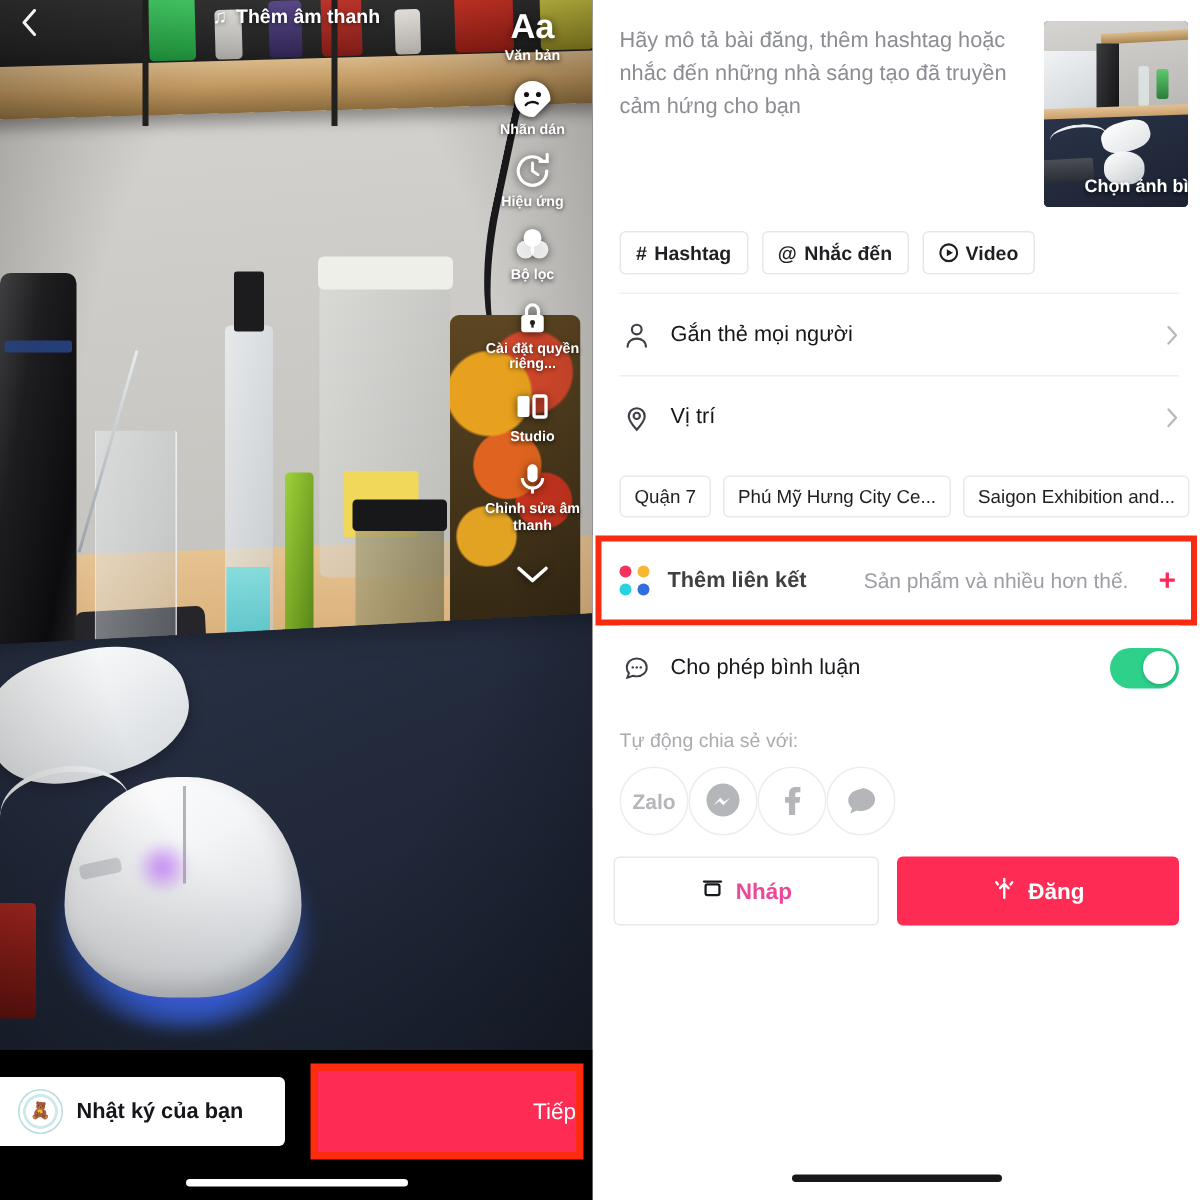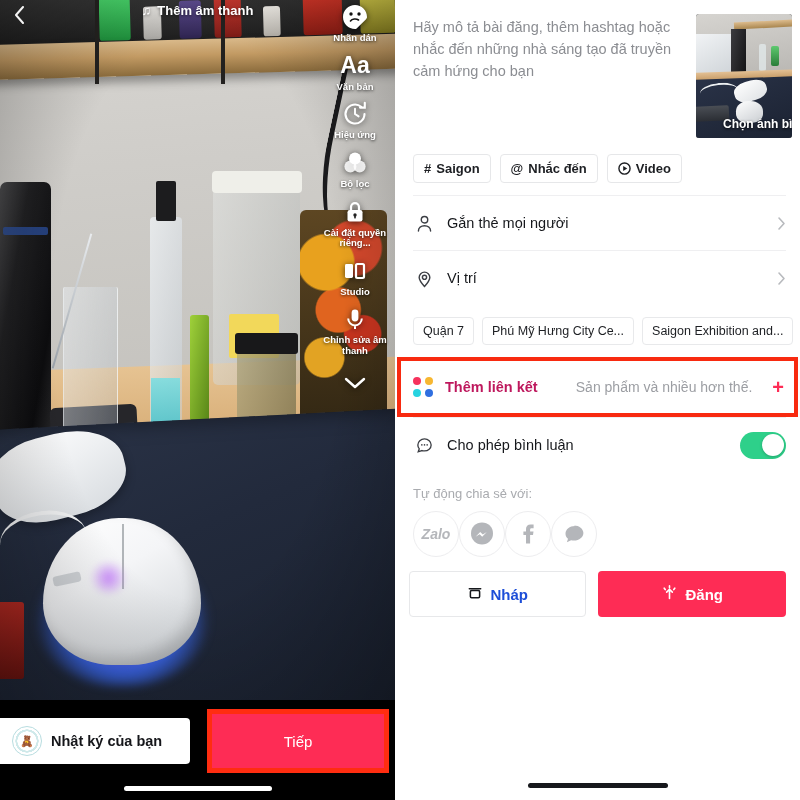--- a/index.html
+++ b/index.html
@@ -248,21 +248,21 @@
   }
   .diary-avatar span { font-size: 11px; line-height: 1; }
   .diary-label { font-size: 14.5px; font-weight: bold; color: #15161a; }
   .next-wrap {
     position: absolute; right: 6px; top: 9px; width: 182px; height: 64px;
     background: #000; border: 5px solid #ff2d10; padding: 0;
     display: flex; align-items: center; justify-content: center;
   }
   .next-btn {
     width: 100%; height: 100%; background: #fe2c55; color: #fff;
-    display: flex; align-items: center; justify-content: center;
+    display: flex; align-items: center; justify-content: flex-end;
     font-size: 15px; cursor: pointer;
   }
   .home-indicator {
     position: absolute; left: 50%; bottom: 9px; transform: translateX(-50%);
     width: 148px; height: 5px; border-radius: 3px; background: #fff;
   }
 
   
   .right-panel {
     position: relative; width: 405px; height: 800px; background: #fff;
@@ -339,36 +339,36 @@
     margin: 2px 2px 0 2px; border: 4px solid #f82a10; background: #fff;
   }
   .link-row {
     display: flex; align-items: center; gap: 12px; height: 52px; padding: 0 10px 0 12px; cursor: pointer;
   }
   .dots-ico {
     width: 20px; height: 20px; flex: 0 0 20px;
     display: grid; grid-template-columns: 1fr 1fr; grid-gap: 3px;
   }
   .dots-ico i { display: block; width: 8px; height: 8px; border-radius: 50%; }
-  .link-label { font-size: 14.5px; font-weight: bold; color: #be185d; }
+  .link-label { font-size: 14.5px; font-weight: bold; color: #404040; }
   .link-sub { flex: 1; text-align: right; font-size: 14px; color: #9c9ea3; }
   .link-plus { font-size: 20px; color: #fe2c55; line-height: 1; margin-left: 8px; font-weight: bold; }
 
   .toggle {
     width: 46px; height: 27px; border-radius: 14px; background: #2ed08a;
     position: relative; cursor: pointer; flex: 0 0 46px;
   }
   .toggle::after {
     content: ""; position: absolute; right: 2.5px; top: 2.5px;
     width: 22px; height: 22px; border-radius: 50%; background: #fff;
     box-shadow: 0 1px 3px rgba(0,0,0,.22);
   }
 
   .share-title { padding: 14px 0 0 18px; font-size: 13px; color: #a9abaf; }
-  .share-row { display: flex; gap: 0; padding: 10px 0 0 18px; font-style: italic; }
+  .share-row { display: flex; gap: 0; padding: 10px 0 0 18px; }
   .share-circle {
     width: 46px; height: 46px; border-radius: 50%; border: 1px solid #ededef;
     display: flex; align-items: center; justify-content: center; cursor: pointer;
     color: #b4b6ba; background: #fff;
   }
   .share-circle.zalo-txt { font-size: 14px; font-weight: bold; color: #b4b6ba; }
 
   .consent-row {
     display: flex; align-items: center; gap: 9px; padding: 18px 14px 0 18px;
   }
@@ -377,21 +377,21 @@
     display: flex; align-items: center; justify-content: center; flex: 0 0 19px;
     cursor: pointer;
   }
   .consent-text { font-size: 13.5px; color: #9a9ca1; }
   .consent-text b { color: #16181c; }
 
   .action-row { display: flex; gap: 12px; padding: 14px 14px 0 14px; }
   .btn-draft {
     flex: 1; height: 46px; border: 1px solid #e7e8ea; border-radius: 4px;
     background: #fff; display: flex; align-items: center; justify-content: center;
-    gap: 8px; font-size: 15px; font-weight: bold; color: #1d4ed8; cursor: pointer;
+    gap: 8px; font-size: 15px; font-weight: bold; color: #ec4899; cursor: pointer;
   }
   .btn-post {
     flex: 1.08; height: 46px; border-radius: 4px; background: #fe2c55;
     display: flex; align-items: center; justify-content: center; gap: 8px;
     font-size: 15px; font-weight: bold; color: #fff; cursor: pointer;
   }
   .right-home {
     position: absolute; left: 50%; bottom: 12px; transform: translateX(-50%);
     width: 140px; height: 5px; border-radius: 3px; background: #16181c;
   }
@@ -454,34 +454,34 @@
       </div>
       <div class="sound-pill">
         <span>♫</span>
         <span>Thêm âm thanh</span>
       </div>
     </div>
 
     <div class="tool-rail">
 
       <div class="tool">
+        <div class="tool-ico aa">Aa</div>
+        <div class="tool-lbl">Văn bản</div>
+      </div>
+
+      <div class="tool">
         <div class="tool-ico">
           <svg width="26" height="26" viewBox="0 0 26 26" fill="#fff">
               <path d="M13 1C6.4 1 1 6.4 1 13s5.4 12 12 12c1.2 0 1.6-.4 2.4-1.2l8.4-8.4C24.6 14.6 25 14.2 25 13 25 6.4 19.6 1 13 1z"></path>
               <circle cx="9" cy="10" r="1.7" fill="#111"></circle>
               <circle cx="17" cy="10" r="1.7" fill="#111"></circle>
               <path d="M8.5 17c1.6-2.2 5.6-2.6 8-1" stroke="#111" stroke-width="1.6" fill="none" stroke-linecap="round"></path>
             </svg>
         </div>
         <div class="tool-lbl">Nhãn dán</div>
-      </div>
-
-      <div class="tool">
-        <div class="tool-ico aa">Aa</div>
-        <div class="tool-lbl">Văn bản</div>
       </div>
 
       <div class="tool">
         <div class="tool-ico">
           <svg width="26" height="26" viewBox="0 0 26 26" fill="none" stroke="#fff" stroke-width="2.1" stroke-linecap="round">
               <path d="M22.5 13a9.5 9.5 0 1 1-3.3-7.2"></path>
               <polyline points="22.8,1.8 22.8,6.6 18,6.6"></polyline>
               <path d="M13 7.6V13l3.6 2.4" stroke-width="1.9"></path>
             </svg>
         </div>
@@ -573,21 +573,21 @@
           <div class="ct-mouse"></div>
             <div class="ct-kb"></div>
         </div>
         <div class="cover-label">Chọn ảnh bìa</div>
       </div>
     </div>
 
     <div class="chip-row">
       <div class="chip">
         <span class="chip-ico">#</span>
-        <span>Saigon</span>
+        <span>Hashtag</span>
       </div>
       <div class="chip">
         <span class="chip-ico">@</span>
         <span>Nhắc đến</span>
       </div>
       <div class="chip">
         <span class="chip-ico">
           <svg width="13" height="13" viewBox="0 0 14 14" fill="none" stroke="#1d1f23" stroke-width="1.5">
               <circle cx="7" cy="7" r="6"></circle>
               <polygon points="5.6,4.4 10,7 5.6,9.6" fill="#1d1f23" stroke="none"></polygon>

